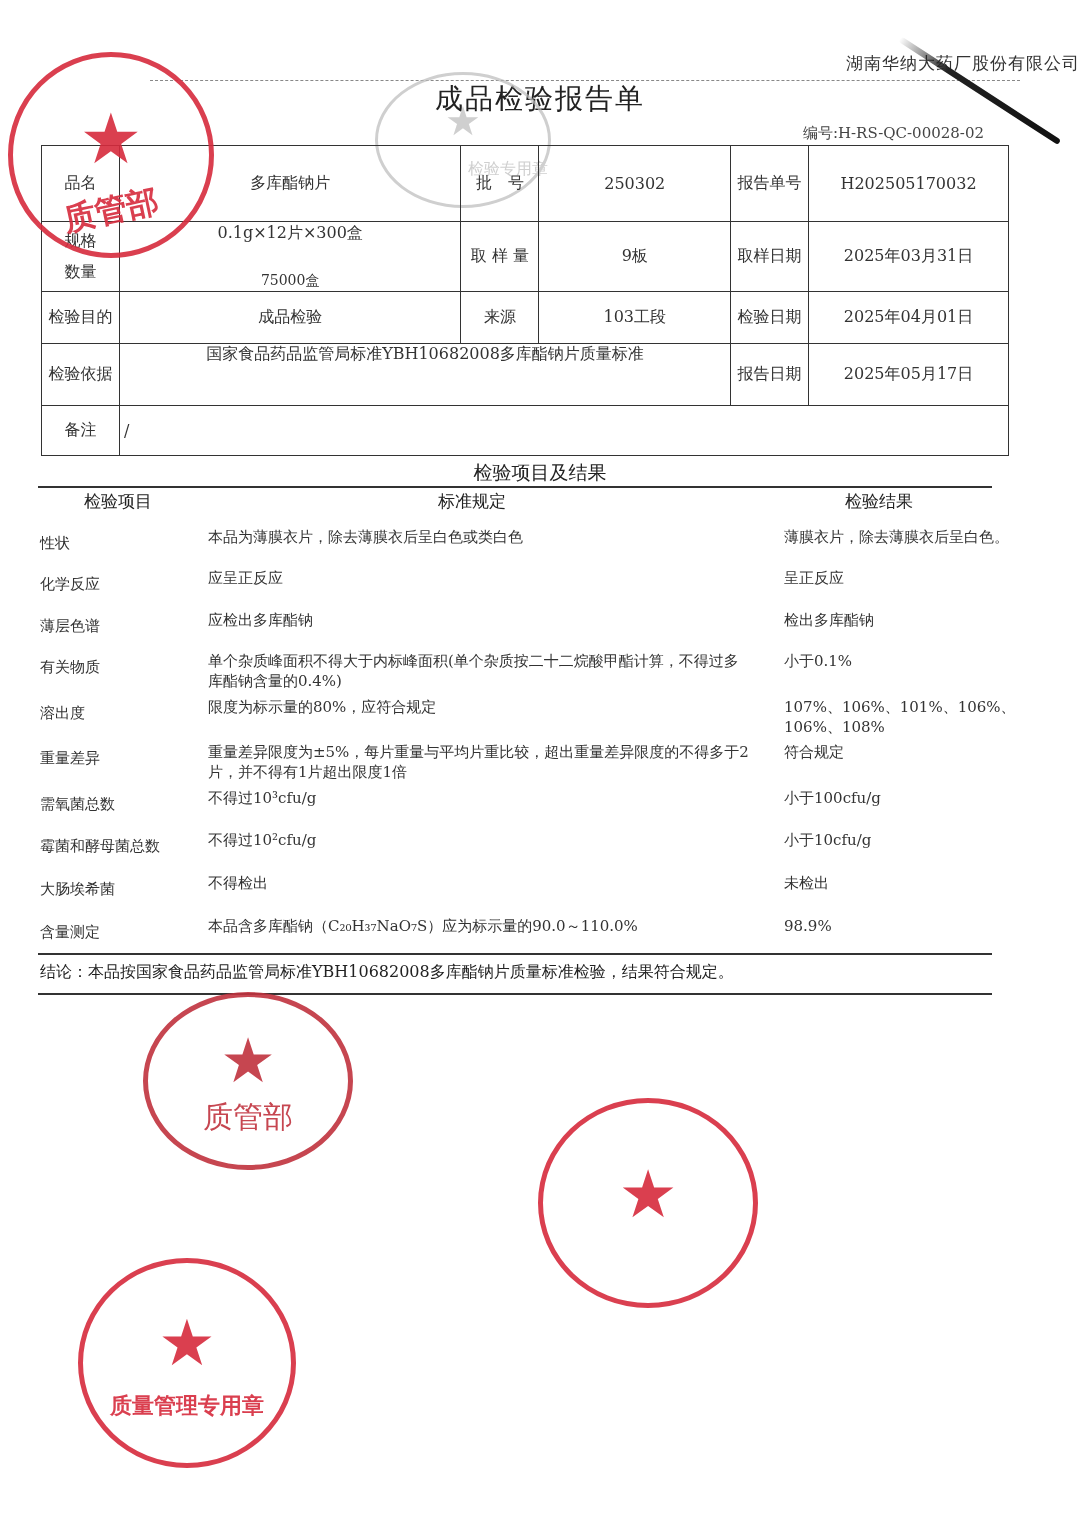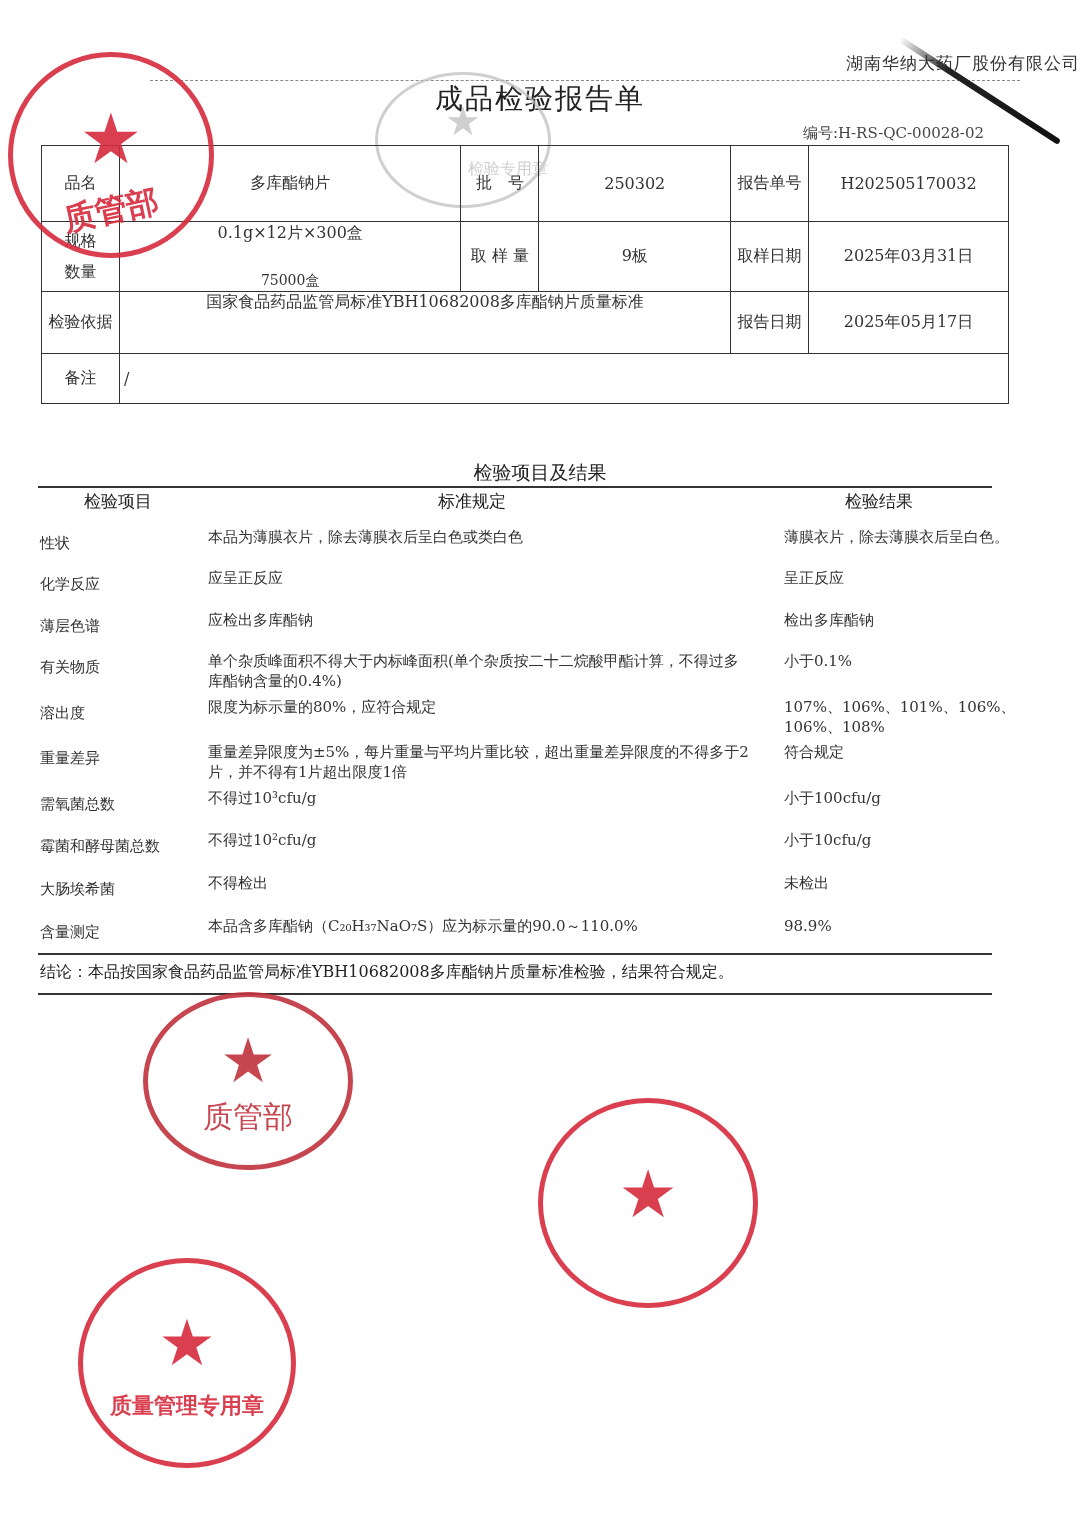--- a/index.html
+++ b/index.html
@@ -72,20 +72,28 @@
       <div style="margin-top:10px">数量</div>
     </td>
     <td>
       <div class="small">0.1g×12片×300盒</div>
       <div style="margin-top:28px;font-size:14px">75000盒</div>
     </td>
     <td class="lbl">取 样 量</td>
     <td>9板</td>
     <td class="lbl">取样日期</td>
     <td>2025年03月31日</td>
+  </tr>
+  <tr style="height:52px">
+    <td class="lbl">检验目的</td>
+    <td>成品检验</td>
+    <td class="lbl">来源</td>
+    <td class="small">103工段</td>
+    <td class="lbl">检验日期</td>
+    <td>2025年04月01日</td>
   </tr>
   <tr style="height:62px">
     <td class="lbl">检验依据</td>
     <td colspan="3" class="left">国家食品药品监管局标准YBH10682008多库酯钠片质量标准</td>
     <td class="lbl">报告日期</td>
     <td>2025年05月17日</td>
   </tr>
   <tr style="height:50px">
     <td class="lbl">备注</td>
     <td colspan="5" style="text-align:left;padding-left:4px">/</td>

